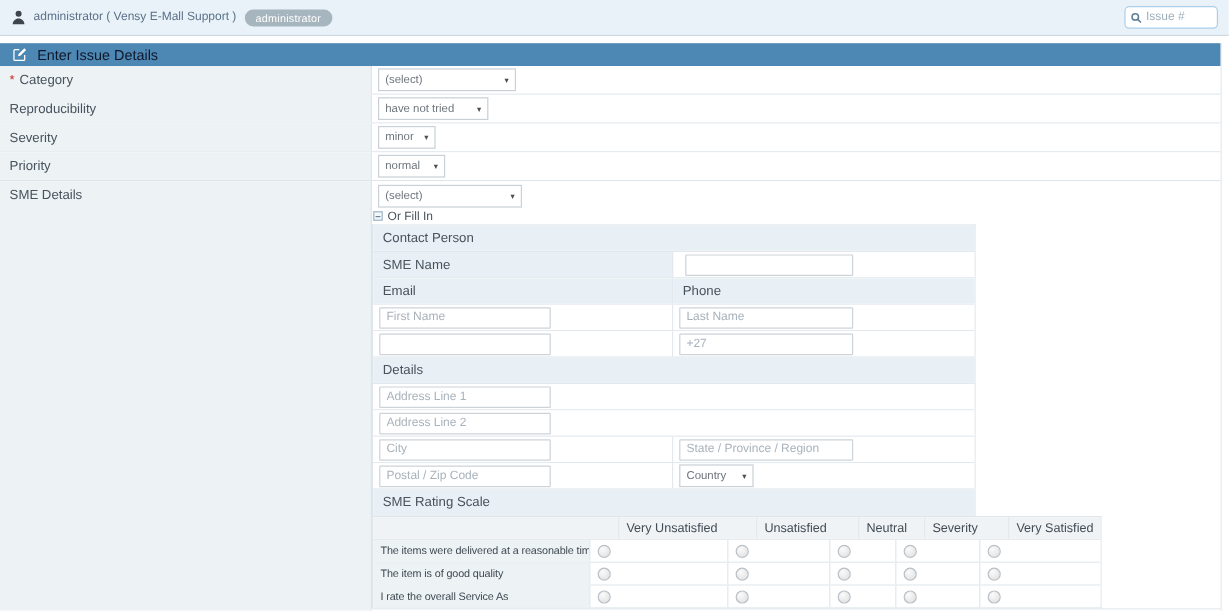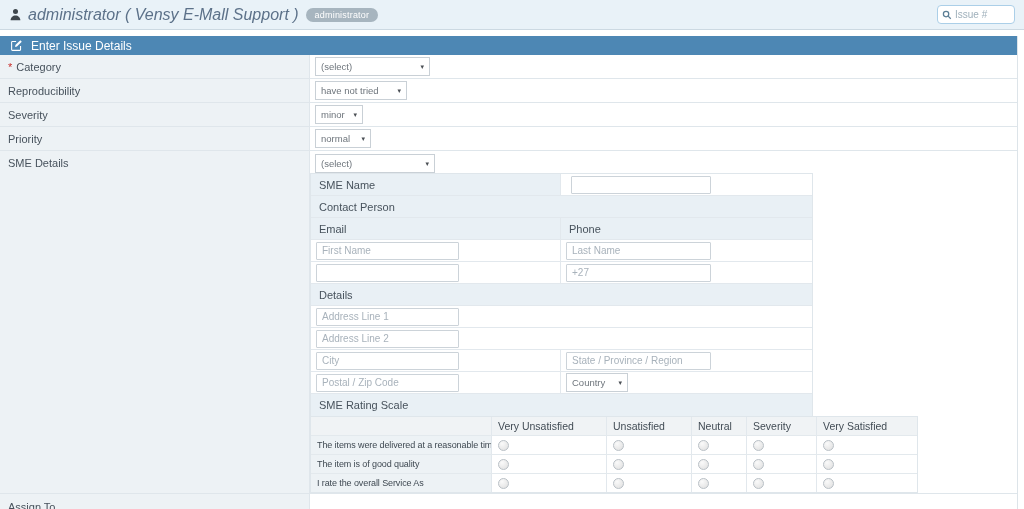--- a/index.html
+++ b/index.html
@@ -3,37 +3,37 @@
 <meta charset="utf-8">
 <style>
   * { margin:0; padding:0; box-sizing:border-box; }
   html,body { width:1024px; height:509px; overflow:hidden; background:#fff;
     font-family:"Liberation Sans", sans-serif; }
 
   
   .topbar { height:30px; background:#e9f2f8; border-bottom:1px solid #ccd9e2;
     display:flex; align-items:center; padding:0 9px; }
   .user-wrap { display:flex; align-items:center; cursor:pointer; }
-  .user-label { color:#5c7189; font-size:16px; margin-left:6px;font-style:italic; }
+  .user-label { color:#5c7189; font-size:10px; margin-left:6px; }
   .badge { background:#a7b5bf; color:#fff; font-size:9px; padding:2px 9px;
     border-radius:10px; margin-left:7px; letter-spacing:.2px; }
   .search-box { margin-left:auto; width:78px; height:19px; background:#fff;
     border:1px solid #abcfe8; border-radius:4px; display:flex; align-items:center;
     padding:0 4px;justify-content:center; }
   .search-box input { border:none; outline:none; flex:1; width:50px; font-size:10px;
     color:#556; font-family:"Liberation Sans",sans-serif; }
   .search-box input::placeholder { color:#9fb0bb; }
 
   .gap { height:6px; background:#fff; }
 
   .main { width:1018px; border-right:1px solid #dde4e9; }
 
   
   .panel-header { height:19px; background:#4d87b4; display:flex; align-items:center;
-    padding-left:10px; color:#ffffff; font-size:12px; }
+    padding-left:10px; color:#0f172a; font-size:12px; }
   .panel-header svg { margin-right:8px; }
 
   
   .form-row { display:flex; border-bottom:1px solid #dfe6eb; background:#fff; }
   .form-row.h24 { height:24px; }
   .lbl { width:310px; min-width:310px; background:#edf2f5; border-right:1px solid #dfe6eb;
     padding-left:8px; display:flex; align-items:center; font-size:11px; color:#47525c; }
   .lbl.top { align-items:flex-start; padding-top:6px; }
   .req { color:#c9302c; margin-right:4px; }
   .val { flex:1; display:flex; align-items:center; padding-left:5px; min-width:0; }
@@ -67,21 +67,21 @@
   .hd { background:#e9f0f5; color:#47525c; font-size:11px; padding-left:8px; }
   .st-row.single { padding-left:0; }
   .st-head-full { flex:1; display:flex; align-items:center; background:#e9f0f5;
     color:#47525c; font-size:11px; padding-left:8px; }
   .cell-pad { padding-left:5px; }
   .w143 { width:143px; } .w145 { width:145px; } .w140 { width:140px; margin-left:10px; }
 
   
   .rating-table { width:608px; border:1px solid #dfe6eb; }
   .rt-row { display:flex; height:19px; background:#fff; border-top:1px solid #e3e9ed; }
-  .rt-row.head { border-top:none; height:18px; background:#f0f3f5; }
+  .rt-row.head { border-top:none; height:18px; background:#f0f3f5;padding-left:24px; }
   .rc { display:flex; align-items:center; border-left:1px solid #e2e8ed; padding-left:6px; }
   .rc:first-child { border-left:none; }
   .rc0 { width:180px; min-width:180px; }
   .rc1 { width:115px; } .rc2 { width:85px; } .rc3 { width:55px; } .rc4 { width:70px; }
   .rc5 { flex:1;text-align:right; }
   .rt-row.head .rc { font-size:10.5px; color:#424c55; }
   .rt-label { background:#edf2f5; font-size:9px; letter-spacing:-0.1px; color:#3f4952;
     white-space:nowrap; overflow:hidden; }
   .radio { width:11px; height:11px; border-radius:50%; border:1px solid #b9c0c6;
     background:radial-gradient(circle at 35% 30%, #fafafa, #dedede); cursor:pointer; }
@@ -177,30 +177,34 @@
     <div class="lbl top">SME Details</div>
     <div class="val col">
 
       <div class="sme-select-line">
         <div class="sel" style="width:120px;">
           <span>(select)</span>
           <span class="arrow">▾</span>
         </div>
       </div>
 
+      <div class="orfill">
+        <span class="collapse-box"></span>
+        <span>Or Fill In</span>
+      </div>
 
       <div class="sme-table">
+        <div class="st-row single">
+          <div class="st-head-full">Contact Person</div>
+        </div>
         <div class="st-row">
           <div class="c1 hd">SME Name</div>
           <div class="c2">
               <input class="inp w140" style="">
             </div>
-        </div>
-        <div class="st-row single">
-          <div class="st-head-full">Contact Person</div>
         </div>
         <div class="st-row">
           <div class="c1 hd">Email</div>
           <div class="c2 hd">Phone</div>
         </div>
         <div class="st-row">
           <div class="c1 cell-pad">
               <input class="inp w143" placeholder="First Name" style="">
             </div>
           <div class="c2 cell-pad">

